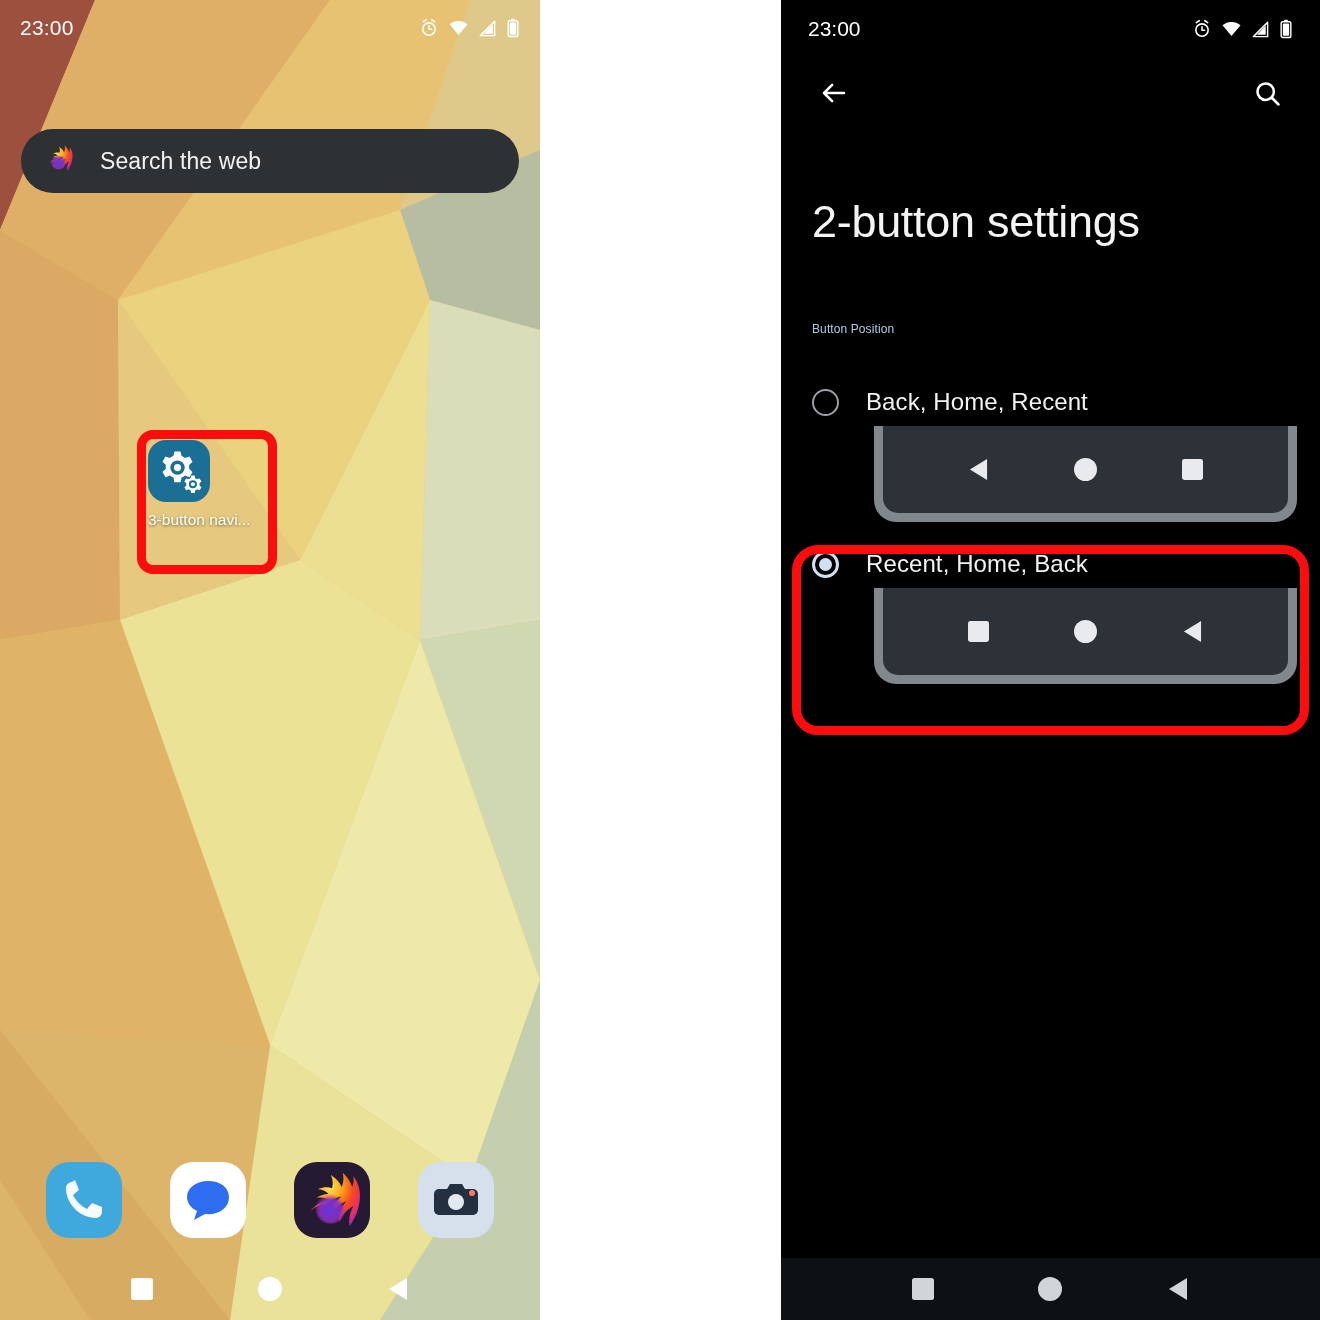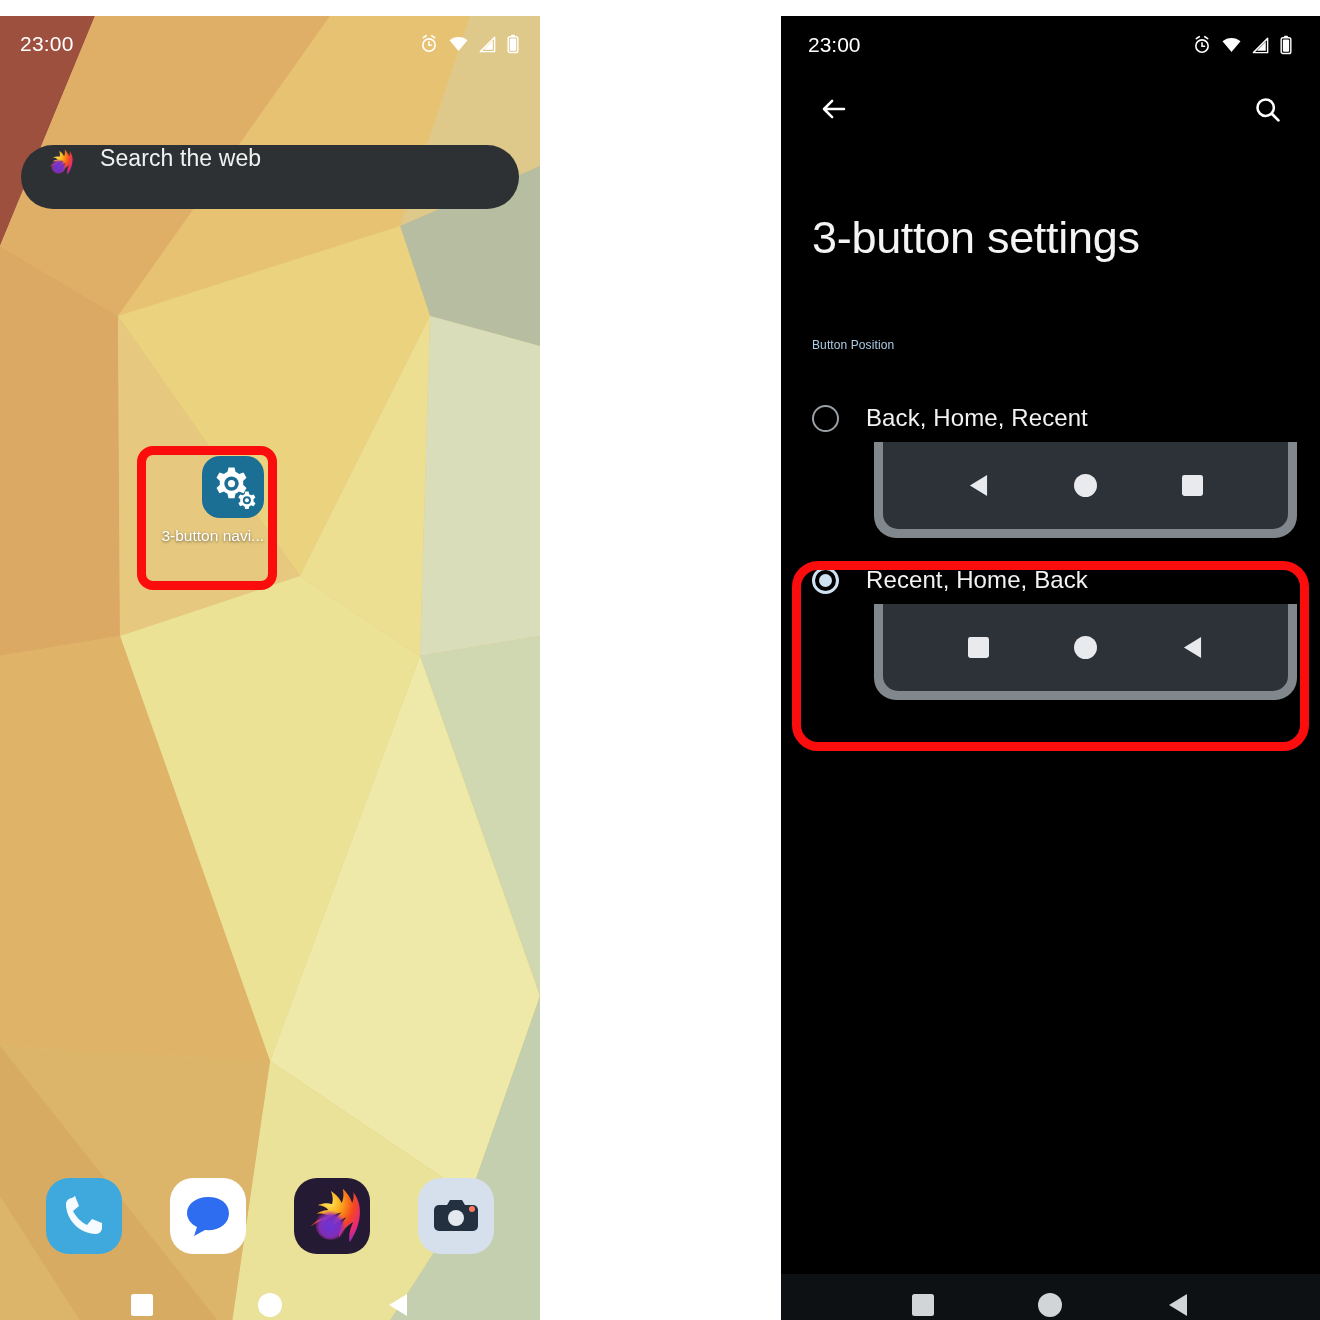--- a/index.html
+++ b/index.html
@@ -6,21 +6,20 @@
     margin: 0; padding: 0;
     width: 1320px; height: 1320px;
     background: #ffffff;
     font-family: "Liberation Sans", sans-serif;
     overflow: hidden;
   }
   .stage {
     position: relative;
     width: 1320px; height: 1010px;
     background: #15803d;
-    margin-top: 16px;
   }
 
   
   .phone-left {
     position: absolute; left: 0; top: 0;
     width: 540px; height: 1320px;
     overflow: hidden;
   }
   .wallpaper {
     position: absolute; inset: 0;
@@ -43,35 +42,35 @@
     letter-spacing: .2px;
   }
   .sb-icons { display: flex; align-items: center; gap: 9px; }
   .sb-icons svg { display: block; }
 
   .searchbar {
     position: absolute; left: 21px; top: 129px;
     width: 498px; height: 64px;
     background: #2d3134;
     border-radius: 32px;
-    display: flex; 
+    display: flex; align-items: center;
     z-index: 5;
   }
   .searchbar .ffx { margin-left: 20px; }
   .search-text {
     margin-left: 23px;
     color: #f1f1f1;
     font-size: 23px;
     letter-spacing: .1px;
   }
 
   .app-shortcut {
     position: absolute; left: 148px; top: 440px;
     width: 116px;
-    display: flex; flex-direction: column; align-items: flex-end;
+    display: flex; flex-direction: column; align-items: flex-start;
     z-index: 5;
   }
   .app-icon-gear {
     width: 62px; height: 62px;
     border-radius: 18px;
     background: #1b6e94;
     position: relative;
     overflow: hidden;
   }
   .app-label {
@@ -434,21 +433,21 @@
         </svg>
       </span>
       <span class="icon-btn">
         <svg width="29" height="29" viewBox="0 0 24 24">
           <circle cx="10.5" cy="10.5" r="6.8" fill="none" stroke="#ffffff" stroke-width="2.1"></circle>
           <path d="M15.6 15.6 L21 21" stroke="#ffffff" stroke-width="2.3" stroke-linecap="round"></path>
         </svg>
       </span>
     </div>
 
-    <div class="page-title">3-button settings</div>
+    <div class="page-title">2-button settings</div>
     <div class="section-label">Button Position</div>
 
     <div class="option" style="top:370px;">
       <div class="option-head">
         <span class="radio radio-off"></span>
         <span class="option-text">Back, Home, Recent</span>
       </div>
       <div class="preview-wrap">
         <div class="preview">
           <div class="preview-screen">

